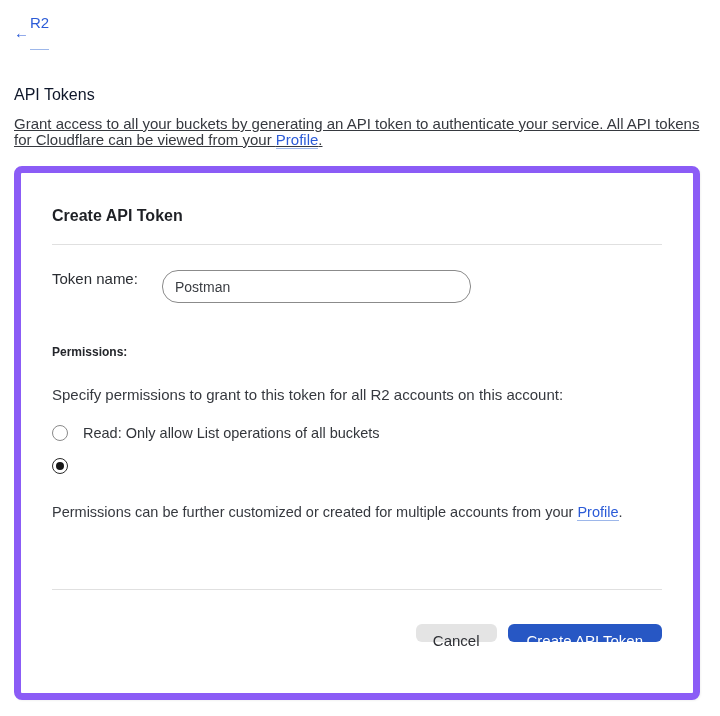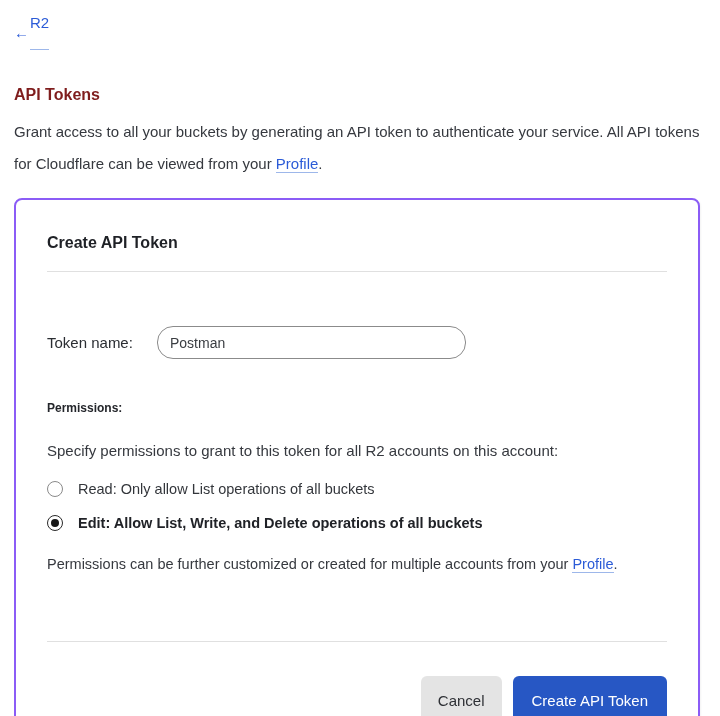--- a/index.html
+++ b/index.html
@@ -26,66 +26,67 @@
     text-decoration: none;
     cursor: pointer;
   }
   .back-link .arrow { margin-right: 1px; font-size: 15px; }
   .back-link .back-text { border-bottom: 1px solid #9db7ea; padding-bottom: 18px; }
 
   
   .page-title {
     margin: 36px 0 0 14px;
     font-size: 16px;
-    font-weight: 700;
-    color: #7f1d1d;
+    font-weight: 400;
+    color: #0f172a;
   }
   .page-intro {
     margin: 12px 14px 0 14px;
     font-size: 15px;
-    line-height: 32px;
+    line-height: 16px;
     color: #36393f;
     max-width: 692px;
+    text-decoration: underline;
   }
   a.inline-link {
     color: #2b5bd7;
     text-decoration: none;
     border-bottom: 1px solid #9db7ea;
     cursor: pointer;
   }
 
   
   .card {
     margin: 18px 0 0 14px;
     width: 686px;
     height: 534px;
-    border: 2px solid #8b5cf6;
+    border: 7px solid #8b5cf6;
     border-radius: 8px;
     background: #ffffff;
     box-shadow: 1px 1px 2px rgba(0,0,0,0.05);
     padding: 33px 31px 35px 31px;
   }
   .card-title {
     font-size: 16px;
     font-weight: 700;
     color: #1f2126;
     line-height: 19px;
   }
   .divider {
     height: 1px;
     background: #e0e0e0;
     border: none;
     margin-top: 19px;
   }
 
   
   .token-row {
-    margin-top: 54px;
+    margin-top: 25px;
     display: flex;
-    align-items: center;
+    align-items: flex-start;
   }
   .token-label {
     font-size: 15px;
     color: #2a2d32;
     width: 110px;
     flex: 0 0 110px;
   }
   .token-input {
     width: 309px;
     height: 33px;
@@ -146,38 +147,38 @@
     font-size: 14.5px;
     color: #33363b;
     line-height: 18px;
     text-align: right;
   }
   .radio-option.bold-label .radio-label {
     font-weight: 700;
     color: #202227;
   }
   .permissions-note {
-    margin-top: 23px;
+    margin-top: 29px;
     font-size: 14.5px;
     color: #36393f;
     line-height: 18px;
   }
 
   .footer-divider { margin-top: 68px; }
 
   
   .button-row {
     margin-top: 34px;
     display: flex;
     justify-content: flex-end;
     align-items: center;
     gap: 11px;
   }
   .btn {
-    height: 49px;
+    height: 18px;
     border: none;
     border-radius: 6px;
     font-size: 15px;
     font-family: "Liberation Sans", "DejaVu Sans", sans-serif;
     cursor: pointer;
     padding: 0 17px;
     line-height: 34px;
   }
   .btn-cancel {
     background: #e4e4e4;
@@ -218,21 +219,20 @@
 
     <div class="permissions-desc">Specify permissions to grant to this token for all R2 accounts on this account:</div>
 
     <div class="radio-option first" aria-checked="false">
       <span class="radio-circle"></span>
       <span class="radio-label">Read: Only allow List operations of all buckets</span>
     </div>
 
     <div class="radio-option second checked bold-label" aria-checked="true">
       <span class="radio-circle"></span>
-      <span class="radio-label">Edit: Allow List, Write, and Delete operations of all buckets</span>
     </div>
 
     <p class="permissions-note"><span>Permissions can be further customized or created for multiple accounts from your </span><a class="inline-link">Profile</a><span>.</span></p>
 
     <hr class="divider footer-divider">
 
     <div class="button-row">
       <button class="btn btn-cancel">Cancel</button>
       <button class="btn btn-primary">Create API Token</button>
     </div>

